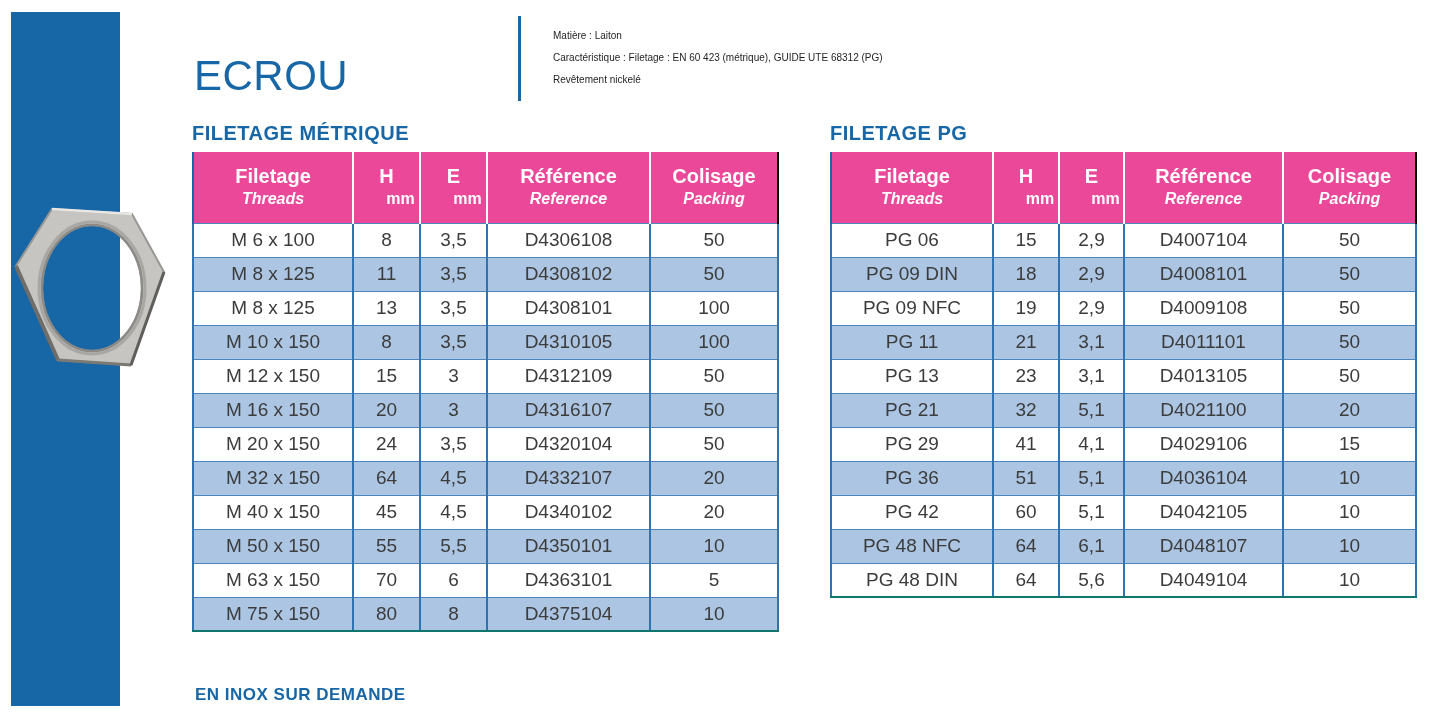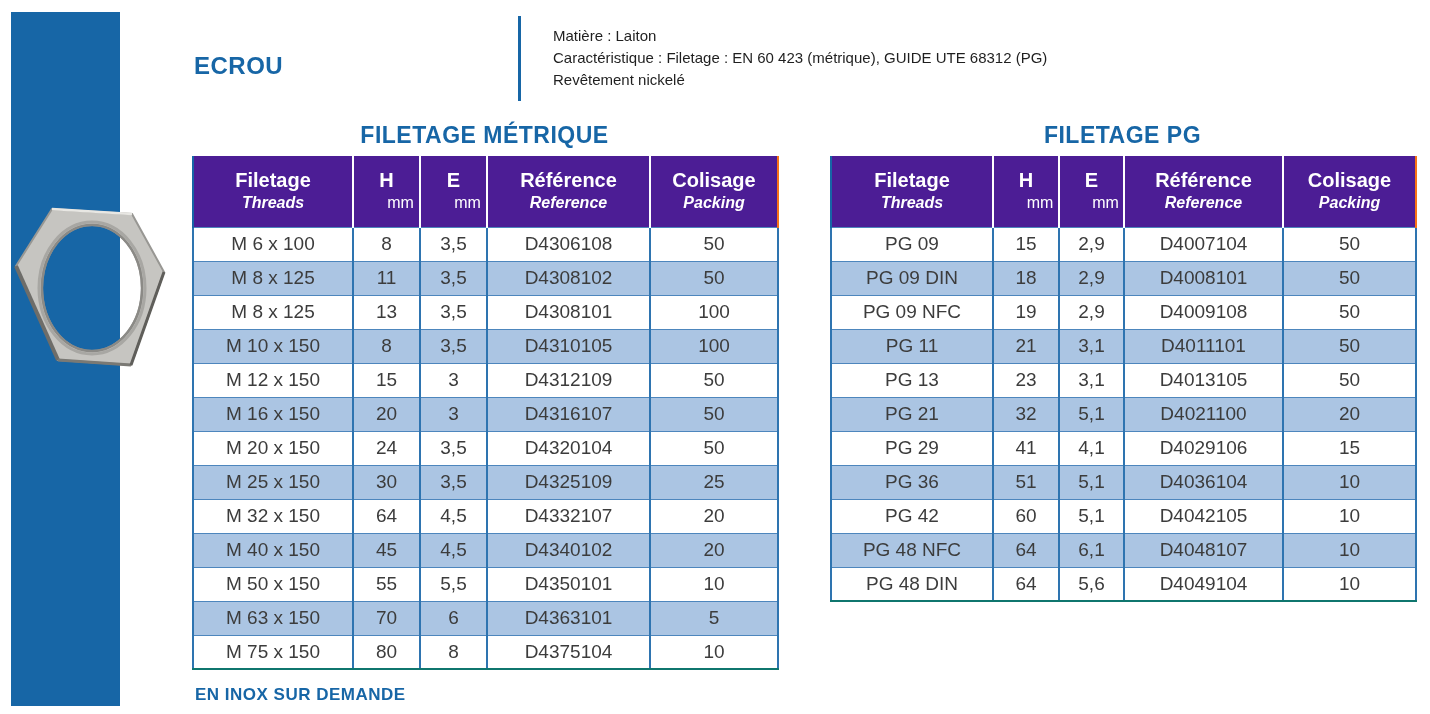--- a/index.html
+++ b/index.html
@@ -8,44 +8,44 @@
     position:relative; width:1430px; height:714px; background:#ffffff;
     font-family:"Liberation Sans", sans-serif; overflow:hidden;
   }
   .blue-bar {
     position:absolute; left:11px; top:12px; width:109px; height:694px;
     background:#1766a6;
   }
   .nut-photo { position:absolute; left:14px; top:204px; width:152px; height:172px; }
 
   .product-title {
-    position:absolute; left:194px; top:52px; font-size:24px; font-weight:bold;
+    position:absolute; left:194px; top:52px; font-size:42px; font-weight:normal;
     color:#1766a6; letter-spacing:0.5px;
   }
   .spec-divider { position:absolute; left:518px; top:16px; width:3px; height:85px; background:#1766a6; }
-  .spec-block { position:absolute; left:553px; top:25px; font-size:15px; color:#1f1f1f; line-height:22px; }
+  .spec-block { position:absolute; left:553px; top:25px; font-size:10px; color:#1f1f1f; line-height:22px; }
 
   .table-wrap { position:absolute; top:122px; width:585px; }
   .table-wrap.metric { left:192px; }
   .table-wrap.pg { left:830px; }
   .table-title {
-    text-align:center; font-size:23px; font-weight:bold; color:#1766a6;
+    font-size:20px; font-weight:bold; color:#1766a6;
     margin-bottom:7px; letter-spacing:0.5px;
   }
   table { border-collapse:collapse; width:585px; table-layout:fixed; }
   thead th {
-    background:#4c1d95; color:#ffffff; height:71px; vertical-align:middle;
+    background:#ec4899; color:#ffffff; height:71px; vertical-align:middle;
     border-left:2px solid #ffffff; padding:0;
   }
   thead th:first-child { border-left:2px solid #1766a6; }
-  thead th:last-child { border-right:2px solid #f97316; }
+  thead th:last-child { border-right:2px solid #000000; }
   .h-main { font-size:20px; font-weight:bold; line-height:24px; }
   .h-sub { font-size:16px; font-weight:bold; line-height:22px; }
   .h-sub.italic { font-style:italic; }
-  .h-sub.plain { font-weight:normal;padding-left:28px; }
+  .h-sub.plain { font-weight:bold;padding-left:28px; }
   tbody td {
     height:34px; text-align:center; vertical-align:middle;
     font-size:19px; color:#3c3c3c;
     border-left:2px solid #2e74b0; border-right:2px solid #2e74b0;
     border-top:1px solid #4d86bd; border-bottom:1px solid #4d86bd;
     padding:0;
   }
   tbody tr:last-child td { border-bottom:2px solid #0f766e; }
   tbody tr:nth-child(even) td { background:#abc5e3; }
   .footer-note {
@@ -159,27 +159,20 @@
             <td>50</td>
           </tr>
           <tr>
             <td>M 20 x 150</td>
             <td>24</td>
             <td>3,5</td>
             <td>D4320104</td>
             <td>50</td>
           </tr>
           <tr>
-            <td>M 25 x 150</td>
-            <td>30</td>
-            <td>3,5</td>
-            <td>D4325109</td>
-            <td>25</td>
-          </tr>
-          <tr>
             <td>M 32 x 150</td>
             <td>64</td>
             <td>4,5</td>
             <td>D4332107</td>
             <td>20</td>
           </tr>
           <tr>
             <td>M 40 x 150</td>
             <td>45</td>
             <td>4,5</td>
@@ -240,21 +233,21 @@
               <div class="h-sub italic">Reference</div>
             </th>
             <th>
               <div class="h-main">Colisage</div>
               <div class="h-sub italic">Packing</div>
             </th>
           </tr>
       </thead>
       <tbody>
           <tr>
-            <td>PG 09</td>
+            <td>PG 06</td>
             <td>15</td>
             <td>2,9</td>
             <td>D4007104</td>
             <td>50</td>
           </tr>
           <tr>
             <td>PG 09 DIN</td>
             <td>18</td>
             <td>2,9</td>
             <td>D4008101</td>

